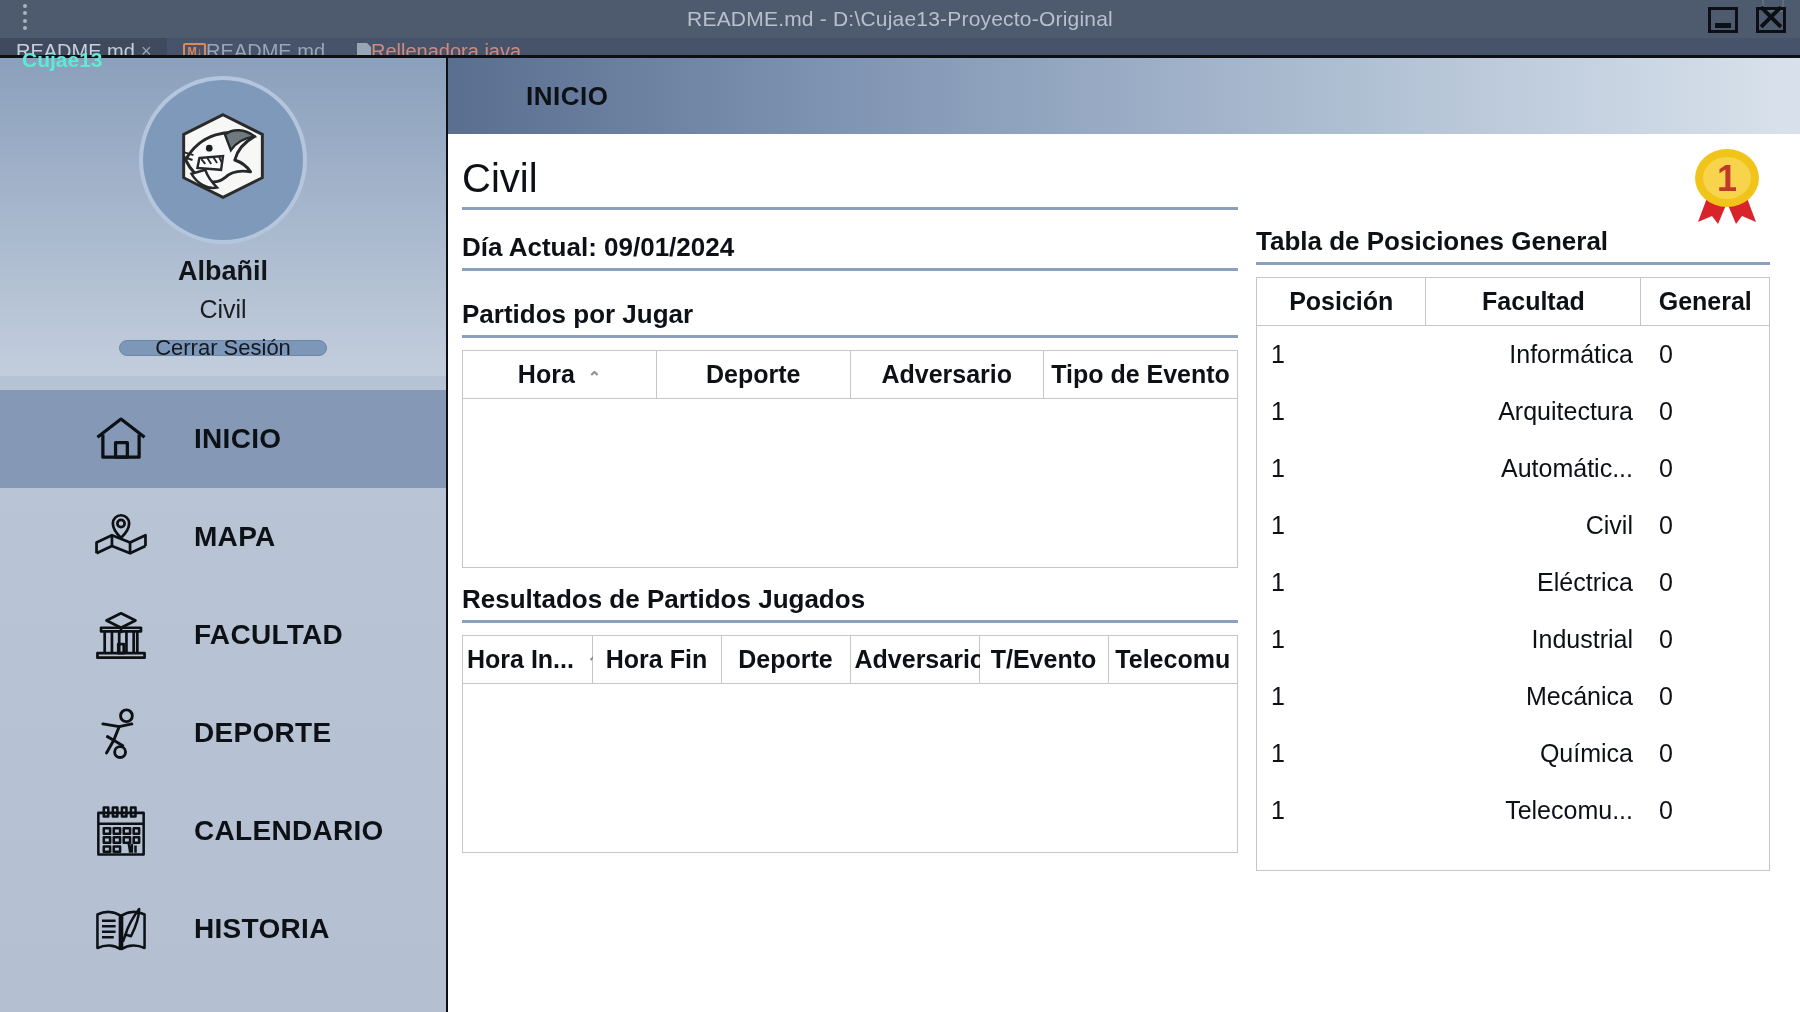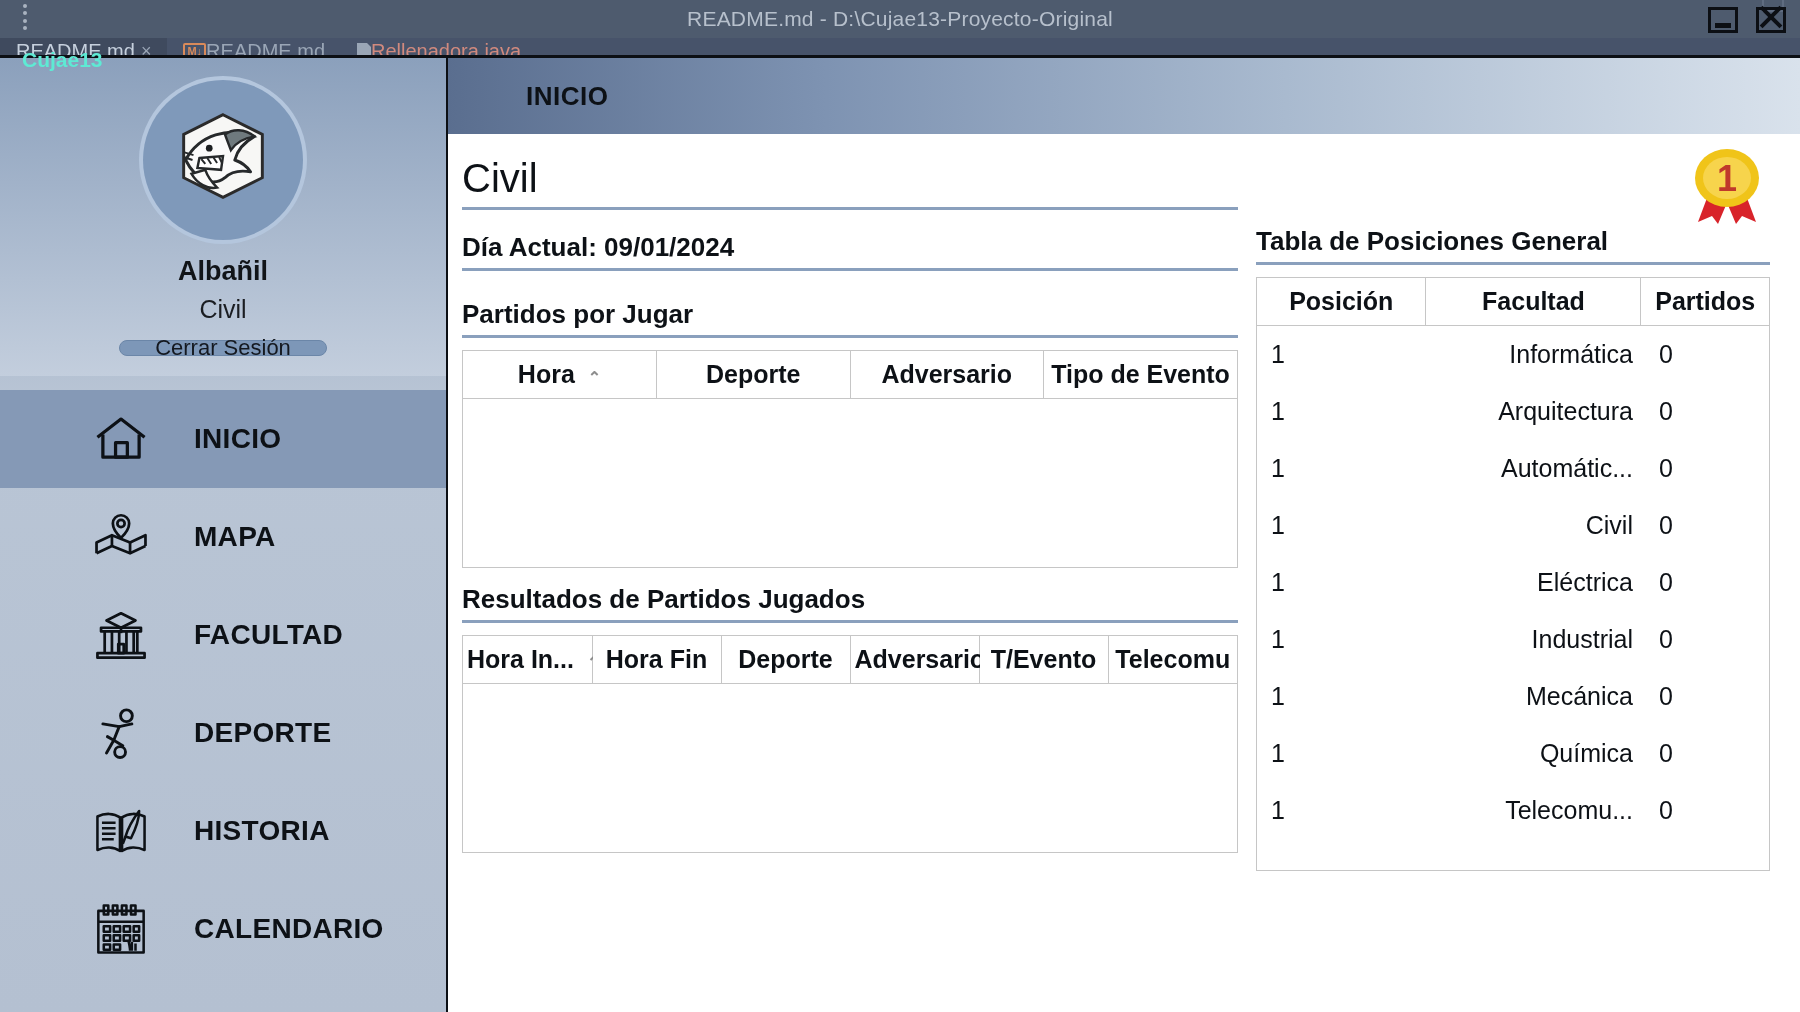--- a/index.html
+++ b/index.html
@@ -326,34 +326,20 @@
           <svg viewBox="0 0 64 64" fill="none" stroke="#0d1116" stroke-width="3.2" stroke-linecap="round" stroke-linejoin="round">
             <circle cx="38" cy="13" r="6.5"></circle>
             <path d="M12 22 L30 25 L44 22"></path>
             <path d="M30 25 L24 40 L16 54"></path>
             <path d="M24 40 L34 46"></path>
             <path d="M17 36 L24 40"></path>
             <circle cx="31" cy="53" r="6"></circle>
           </svg>
         </span>
         <span class="nav-label">DEPORTE</span>
-      </div>
-
-      <div class="nav-item">
-        <span class="nav-icon">
-          <svg viewBox="0 0 64 64" fill="none" stroke="#0d1116" stroke-width="2.8" stroke-linejoin="round">
-            <path d="M6 16 C14 12 24 12 31 17 V54 C24 49 14 49 6 53 Z"></path>
-            <path d="M58 16 C50 12 40 12 33 17 V54 C40 49 50 49 58 53 Z"></path>
-            <path d="M31 17 V54 M33 17 V54"></path>
-            <path d="M11 23 H26 M11 29 H26 M11 35 H26 M11 41 H24"></path>
-            <path d="M52 10 C46 18 40 28 37 38 L43 40 C48 30 52 20 52 10 Z"></path>
-            <path d="M37 38 L34 46"></path>
-          </svg>
-        </span>
-        <span class="nav-label">HISTORIA</span>
       </div>
 
       <div class="nav-item">
         <span class="nav-icon">
           <svg viewBox="0 0 64 64" fill="none" stroke="#0d1116" stroke-width="2.8" stroke-linejoin="round">
             <rect x="7" y="12" width="50" height="46"></rect>
             <path d="M7 24 H57"></path>
             <rect x="13" y="6" width="5" height="10"></rect>
             <rect x="23" y="6" width="5" height="10"></rect>
             <rect x="33" y="6" width="5" height="10"></rect>
@@ -365,20 +351,34 @@
             <rect x="13" y="39" width="7" height="6"></rect>
               <rect x="24" y="39" width="7" height="6"></rect>
             <rect x="35" y="39" width="7" height="6"></rect>
               <rect x="46" y="39" width="6" height="6"></rect>
             <rect x="13" y="49" width="7" height="6"></rect>
               <rect x="24" y="49" width="7" height="6"></rect>
             <path d="M40 44 q2 8 2 12 M44 46 v10 M48 48 v8"></path>
           </svg>
         </span>
         <span class="nav-label">CALENDARIO</span>
+      </div>
+
+      <div class="nav-item">
+        <span class="nav-icon">
+          <svg viewBox="0 0 64 64" fill="none" stroke="#0d1116" stroke-width="2.8" stroke-linejoin="round">
+            <path d="M6 16 C14 12 24 12 31 17 V54 C24 49 14 49 6 53 Z"></path>
+            <path d="M58 16 C50 12 40 12 33 17 V54 C40 49 50 49 58 53 Z"></path>
+            <path d="M31 17 V54 M33 17 V54"></path>
+            <path d="M11 23 H26 M11 29 H26 M11 35 H26 M11 41 H24"></path>
+            <path d="M52 10 C46 18 40 28 37 38 L43 40 C48 30 52 20 52 10 Z"></path>
+            <path d="M37 38 L34 46"></path>
+          </svg>
+        </span>
+        <span class="nav-label">HISTORIA</span>
       </div>
 
     </div>
   </div>
 
   <div id="content">
 
     <div id="content-header">
       <span id="content-header-title">INICIO</span>
     </div>
@@ -463,21 +463,21 @@
 
         <div class="section-heading" style="margin-top:70px;">Tabla de Posiciones General</div>
         <div class="section-rule"></div>
 
         <div id="tbl-posiciones-wrap">
           <table class="grid">
             <thead>
               <tr>
                 <th class="col-pos" style="text-align:center;padding-left:4px !important;">Posición</th>
                 <th class="col-fac" style="text-align:center;">Facultad</th>
-                <th class="col-pts" style="text-align:center;padding-left:4px !important;">Partidos</th>
+                <th class="col-pts" style="text-align:center;padding-left:4px !important;">General</th>
               </tr>
             </thead>
             <tbody id="posiciones-body">
                 <tr>
                   <td class="col-pos">1</td>
                   <td class="col-fac">Informática</td>
                   <td class="col-pts">0</td>
                 </tr>
                 <tr>
                   <td class="col-pos">1</td>

